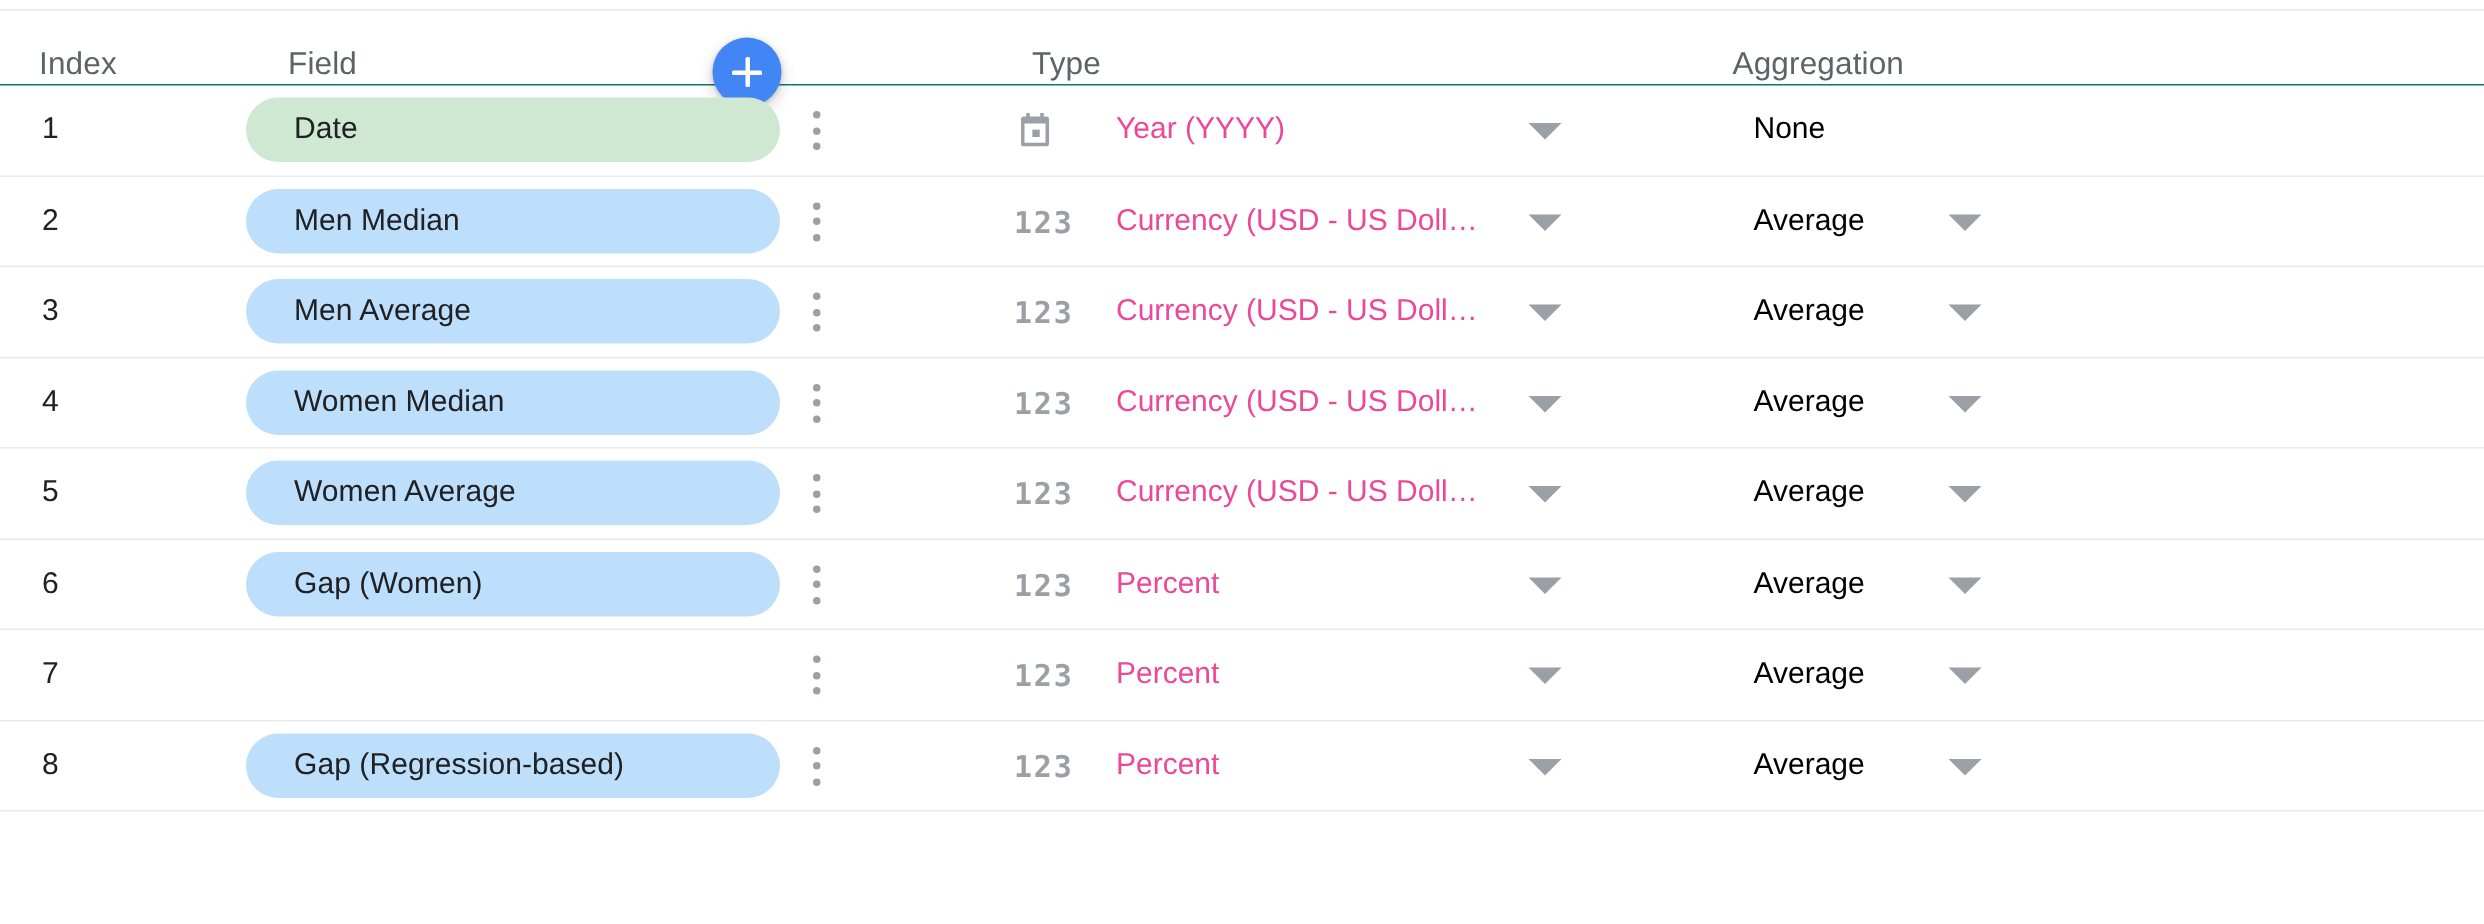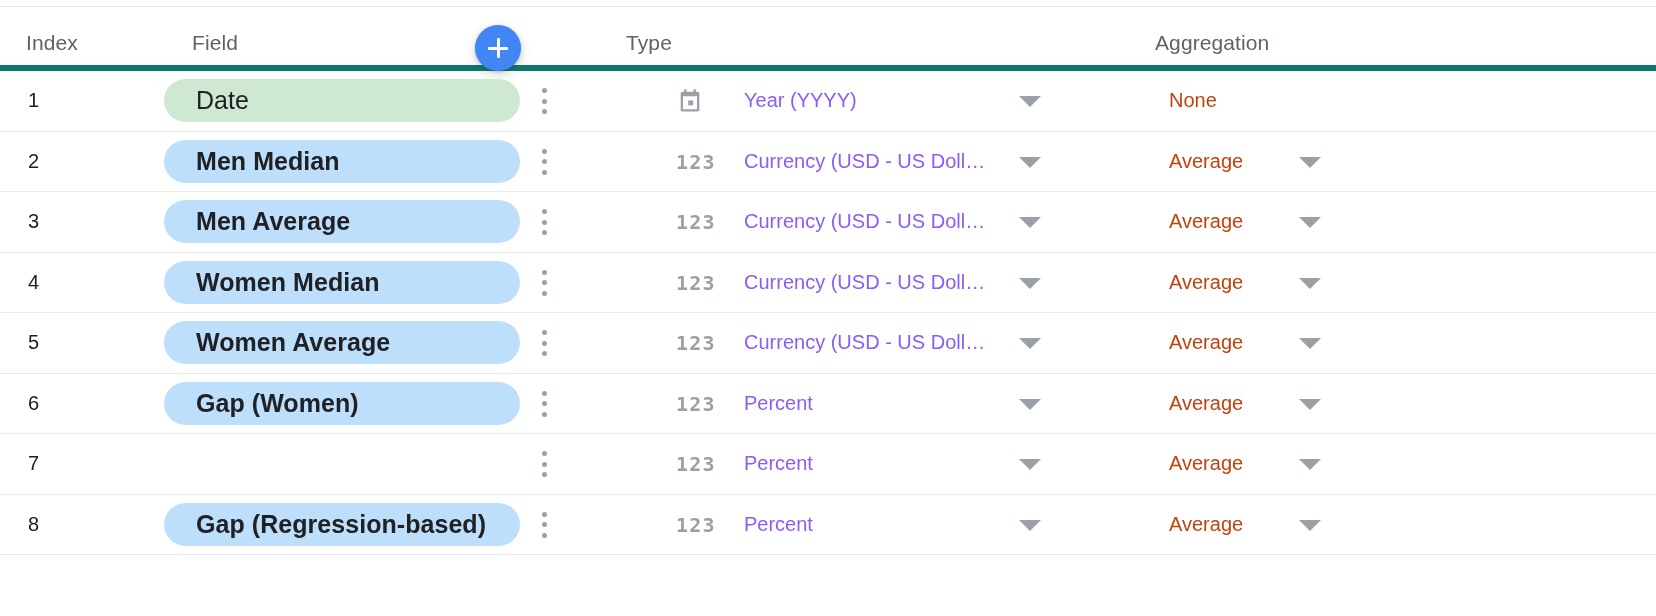--- a/index.html
+++ b/index.html
@@ -17,39 +17,39 @@
 
   .fields-table {
     position: relative;
     width: 1656px;
     box-sizing: border-box;
   }
 
   
   .table-header {
     position: relative;
-    height: 65px;
+    height: 51px;
     border-top: 1px solid #e4e6e8;
-    border-bottom: 6px solid #0f766e;
+    border-bottom: 1px solid #0f766e;
     box-sizing: border-box;
     margin-top: 6px;
   }
   .hdr-cell {
     position: absolute;
     top: 0;
     height: 71px;
     line-height: 71px;
     font-size: 21px;
     color: #5f6368;
     white-space: nowrap;
     letter-spacing: .1px;
   }
   .hdr-index { left: 26px; }
   .hdr-field { left: 192px; }
-  .hdr-type  { left: 626px; }
+  .hdr-type  { left: 688px; }
   .hdr-agg   { left: 1127px; margin-left: 28px; }
   .hdr-desc  { left: 1405px; }
 
   .add-field-button {
     position: absolute;
     left: 475px;
     top: 18px;
     width: 46px;
     height: 46px;
     border-radius: 50%;
@@ -109,23 +109,23 @@
     top: 8px;
     width: 356px;
     height: 43px;
     border-radius: 22px;
     box-sizing: border-box;
     display: flex;
     align-items: center;
     cursor: pointer;
   }
   .field-chip.dimension { background: #cfe8d1; }
-  .field-chip.metric    { background: #bedffc; font-weight: bold; }
+  .field-chip.metric    { background: #bedffc; }
   .field-chip-label {
-    font-size: 25px;
+    font-size: 20px;
     color: #202124;
     padding-left: 32px;
     letter-spacing: .05px;
     white-space: nowrap;
     overflow: hidden;
     text-overflow: ellipsis;
   }
 
   .row-menu-button {
     position: absolute;
@@ -164,30 +164,30 @@
     color: #9aa0a6;
     letter-spacing: 1.2px;
     line-height: 28px;
     text-align: left;
   }
   .calendar-icon svg { display: block; }
 
   .cell-type {
     left: 744px;
     font-size: 20px;
-    color: #8b5cf6;
+    color: #ec4899;
     max-width: 270px;
     overflow: hidden;
     text-overflow: ellipsis;
   }
 
   .cell-agg {
     left: 1169px;
     font-size: 20px;
-    color: #c2410c;
+    color: #000000;
   }
 
   .caret {
     position: absolute;
     top: 25px;
     width: 0;
     height: 0;
     border-left: 11px solid transparent;
     border-right: 11px solid transparent;
     border-top: 11px solid #9aa0a6;

